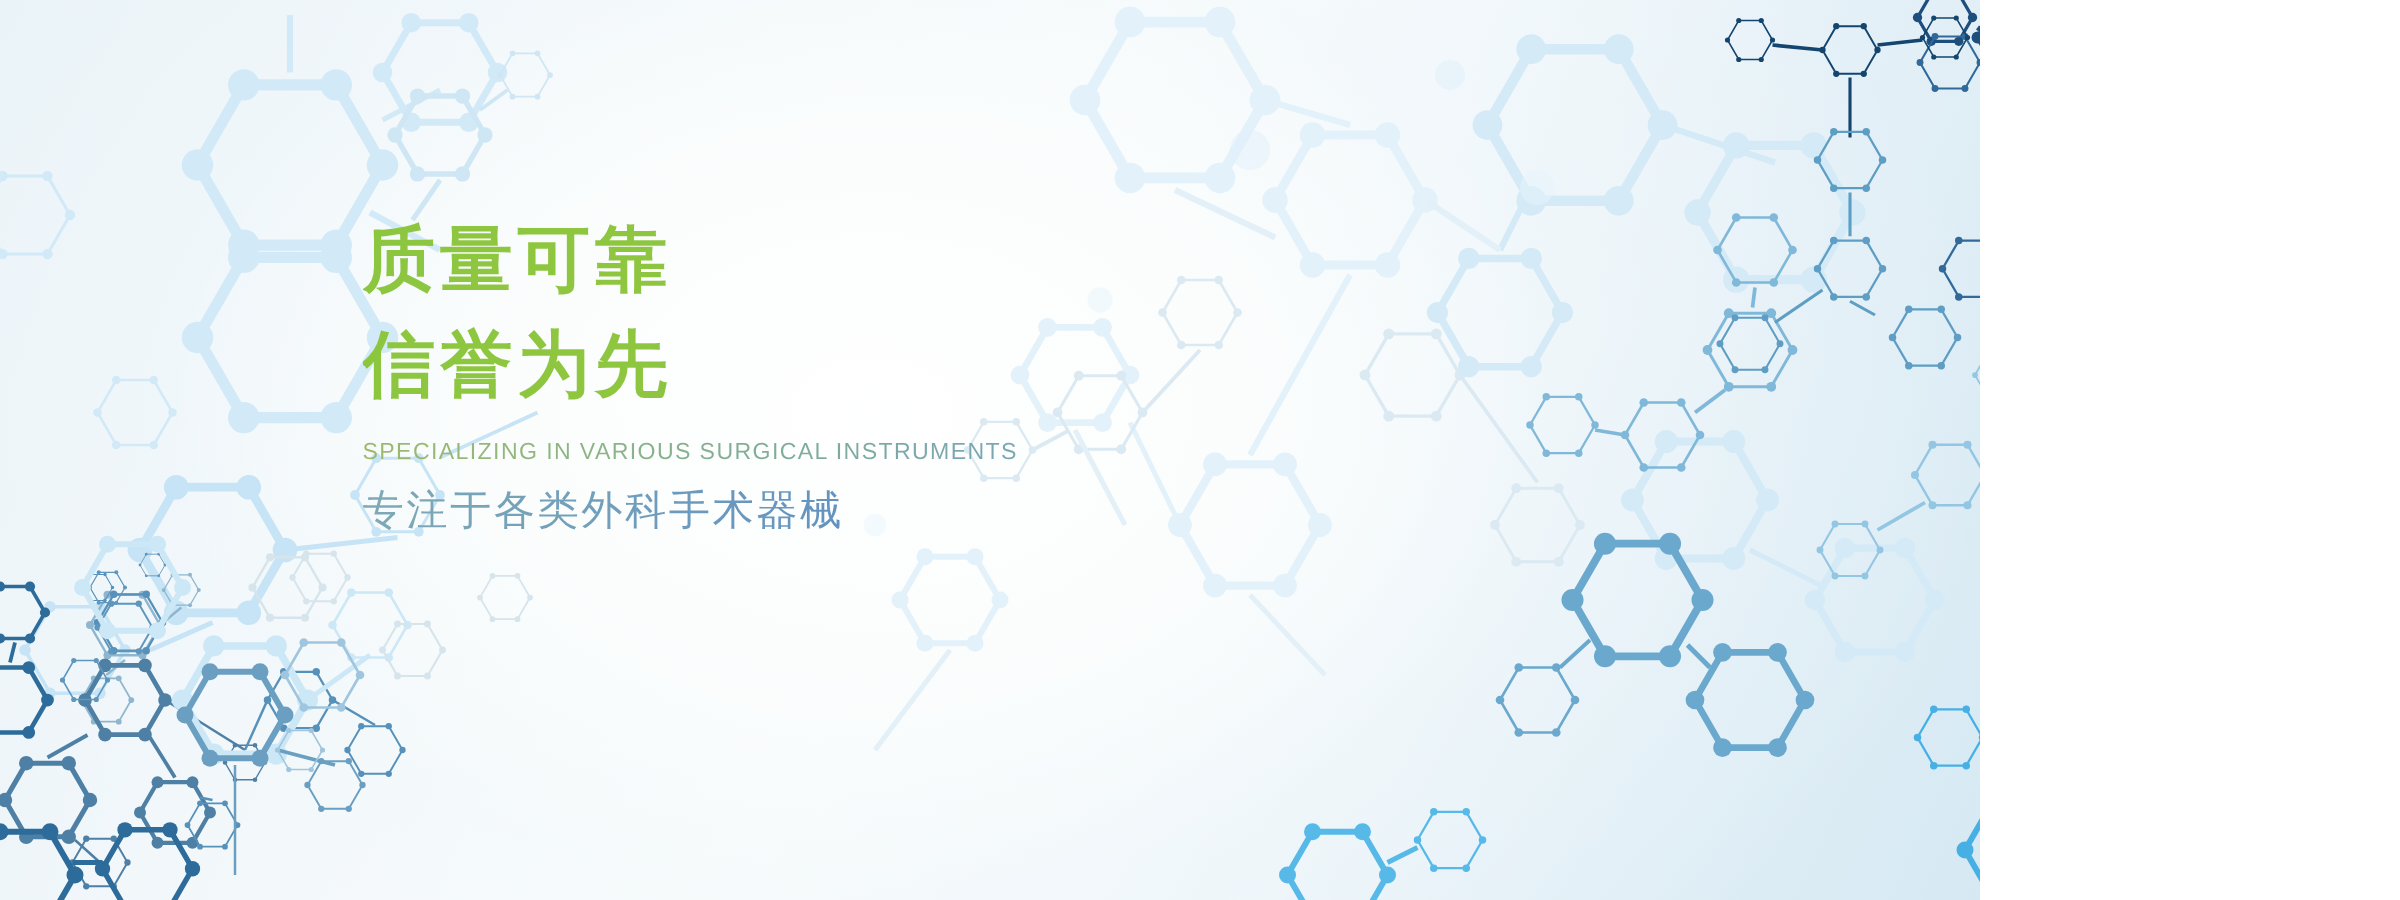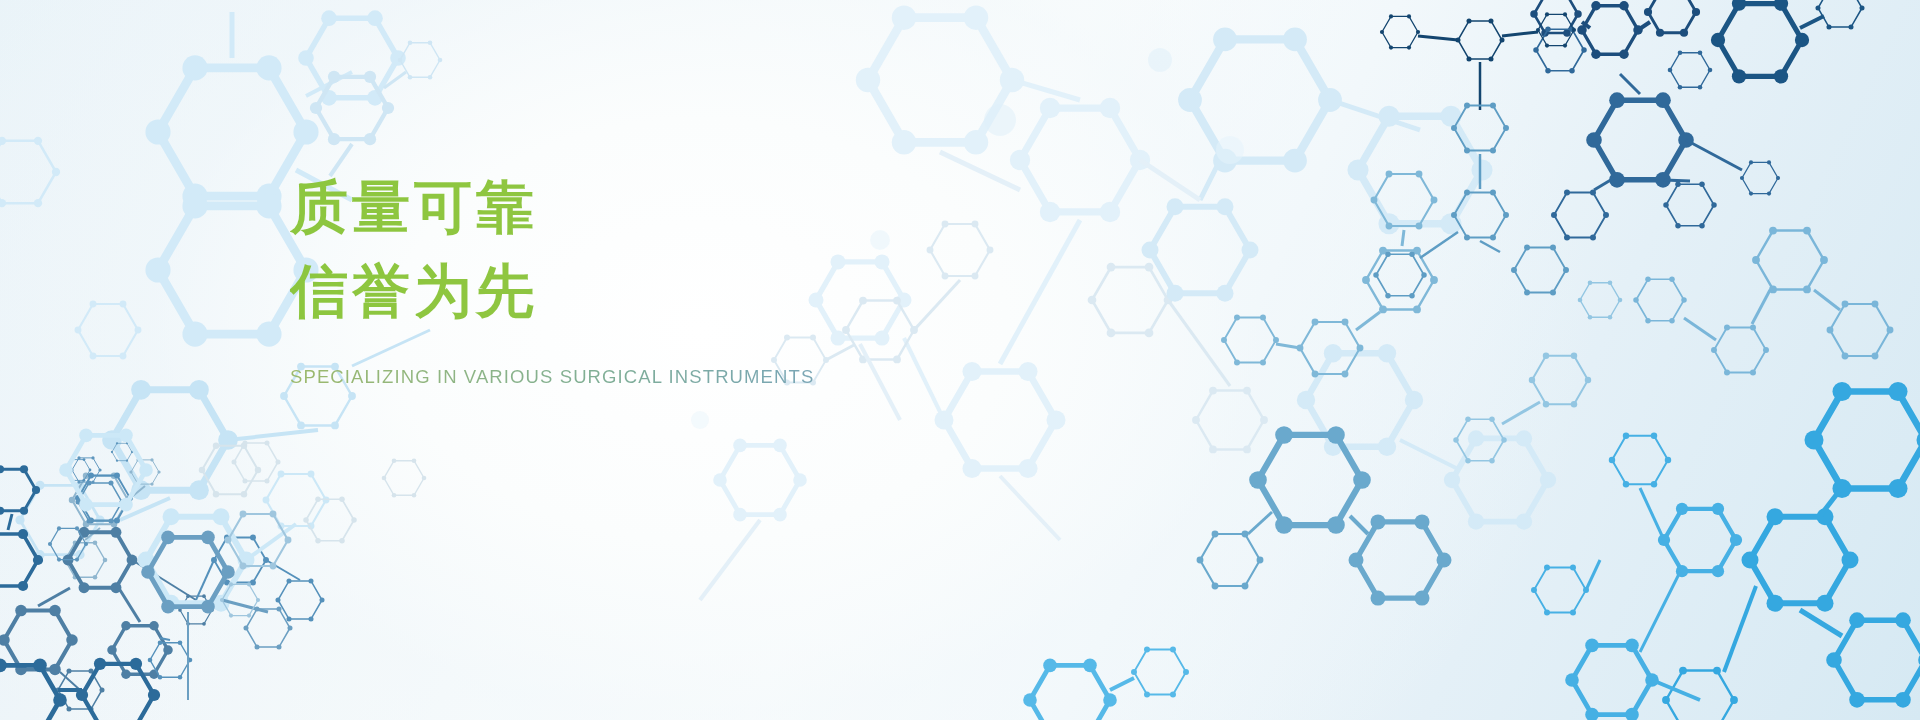--- a/index.html
+++ b/index.html
@@ -3,21 +3,21 @@
 <meta charset="utf-8">
 <style>
   * { margin:0; padding:0; box-sizing:border-box; }
   html, body {
     width:1920px; height:720px;
     overflow:hidden;
     font-family:"Liberation Sans", sans-serif;
   }
   #banner {
     position:relative;
-    width:1920px; height:720px;
+    width:1584px; height:720px;
     overflow:hidden;
     background:
       radial-gradient(ellipse 900px 620px at 700px 330px, #ffffff 0%, #fbfdfd 34%, rgba(242,248,251,0.55) 62%, rgba(232,243,248,0.0) 100%),
       linear-gradient(115deg, #e9f3f8 0%, #eef5f9 16%, #f6fafb 34%, #fbfdfd 48%, #f2f8fb 62%, #e4f0f7 78%, #d6e9f3 100%);
   }
   
   .mol-layer {
     position:absolute; inset:0;
     width:1920px; height:720px;
     pointer-events:none;
@@ -36,21 +36,21 @@
     letter-spacing:4px;
     background:linear-gradient(100deg, #8cc63f 0%, #8fc640 30%, #7cbb52 62%, #5fa471 88%, #4f9478 100%);
     -webkit-background-clip:text;
     background-clip:text;
     color:transparent;
     -webkit-text-fill-color:transparent;
     white-space:nowrap;
   }
   .headline.line2 { margin-top:22px; }
   .sub-en {
-    margin-top:44px;
+    margin-top:28px;
     font-size:18.5px;
     letter-spacing:1.1px;
     font-weight:400;
     white-space:nowrap;
     background:linear-gradient(95deg, #9cb96a 0%, #8fb583 22%, #7fae96 44%, #7aa7b2 68%, #7d9fc0 100%);
     -webkit-background-clip:text;
     background-clip:text;
     color:transparent;
     -webkit-text-fill-color:transparent;
   }
@@ -351,15 +351,16 @@
       <circle cx="880" cy="240" r="10" fill="#e6f4fc"></circle>
       <circle cx="1230" cy="150" r="14" fill="#e6f4fc"></circle>
       <circle cx="700" cy="420" r="9" fill="#eaf5fc"></circle>
     </g>
   </svg>
 
   <div class="copy">
     <div class="headline line1">质量可靠</div>
     <div class="headline line2">信誉为先</div>
     <div class="sub-en">SPECIALIZING IN VARIOUS SURGICAL INSTRUMENTS</div>
+    <div class="sub-cn">专注于各类外科手术器械</div>
   </div>
 
 </div>
 
 </body></html>

